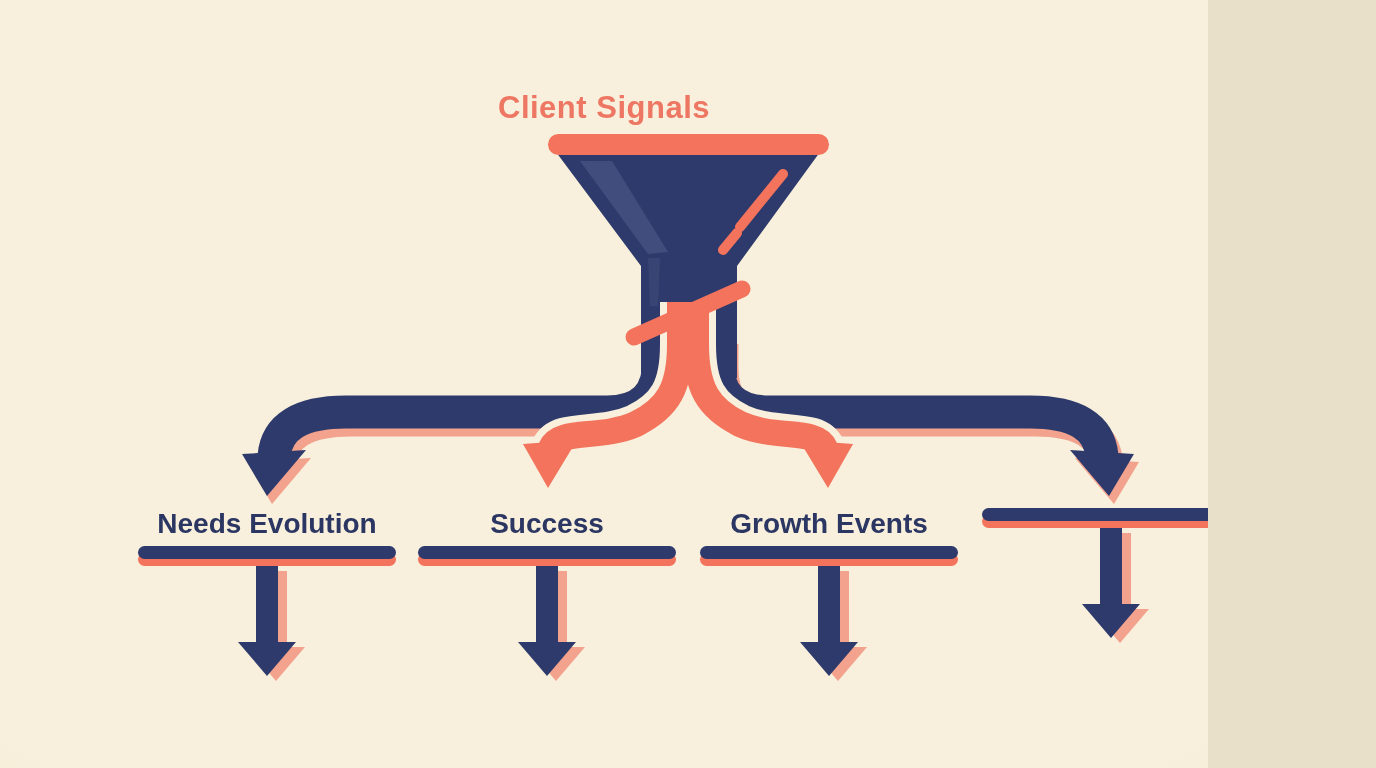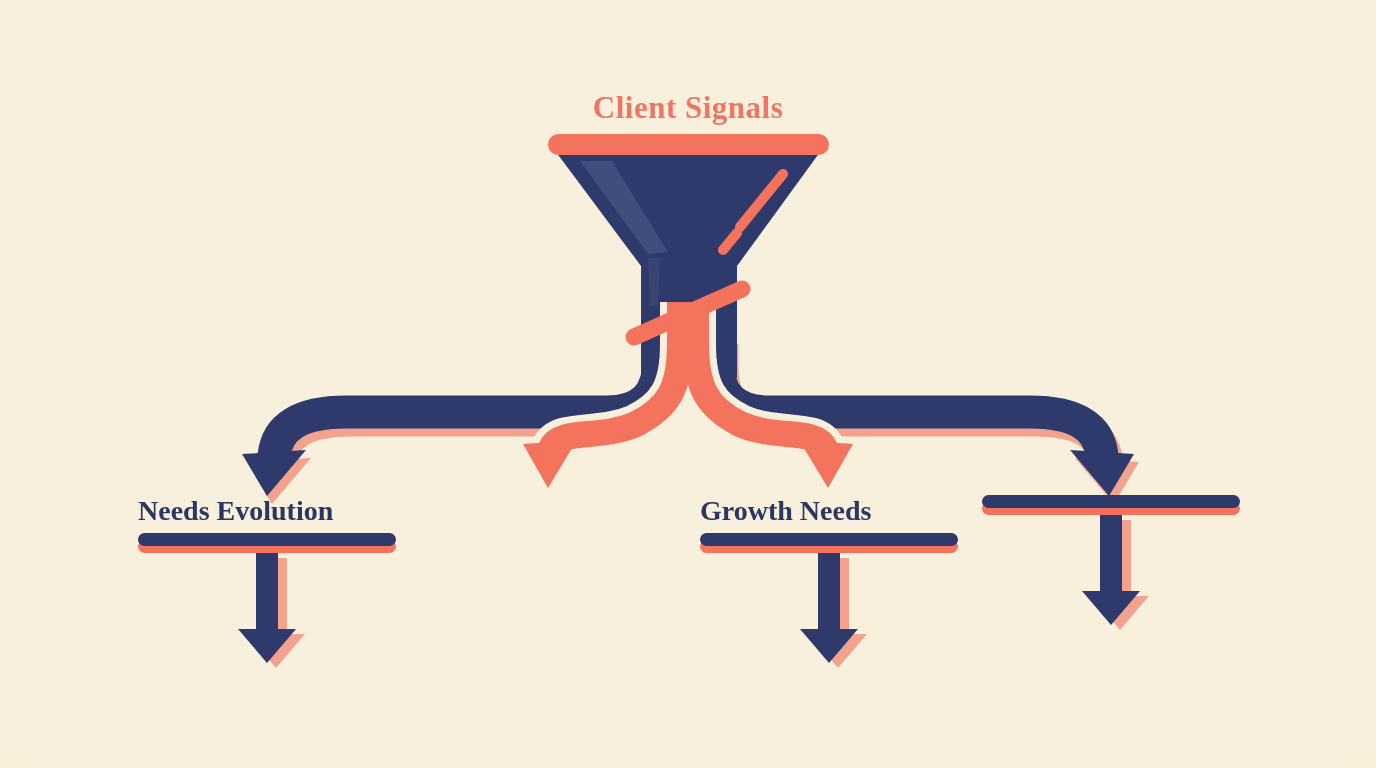--- a/index.html
+++ b/index.html
@@ -2,24 +2,24 @@
 <html style="--background: #F8F0DC; --background-edge: #EFE6CD; --navy: #2E3A6B; --navy-text: #2B3663; --coral: #F3735C; --coral-title: #EE7763; --coral-shadow: #F2A28D; --funnel-highlight: #414D7C;"><head>
 <meta charset="utf-8">
 <style>
   html, body {
     margin: 0;
     padding: 0;
     background: #e8e0c9;
   }
   .canvas {
     position: relative;
-    width: 1376px;
+    width: 1208px;
     height: 768px;
     overflow: hidden;
-    font-family: Liberation Serif, serif;
+    font-family: Liberation Sans, sans-serif;
     background: radial-gradient(115% 115% at 50% 42%,
                 var(--background) 0%,
                 var(--background) 62%,
                 var(--background-edge) 100%);
   }
   .title {
     position: absolute;
     top: 90px;
     left: 0;
     right: 0;
@@ -45,23 +45,23 @@
   .funnel-hl   { fill: var(--funnel-highlight); }
   .funnel-dash { stroke: var(--coral); stroke-width: 10; stroke-linecap: round; fill: none; }
   .top-bar     { fill: var(--coral); }
   .ribbon-halo { stroke: var(--background); stroke-width: 40; fill: none; }
   .ribbon      { stroke: var(--coral); stroke-width: 26; fill: none; }
   .head-coral  { fill: var(--coral); }
   .crossbar    { stroke: var(--coral); stroke-width: 17; stroke-linecap: round; fill: none; }
 
   .column {
     position: absolute;
-    top: 493px;
+    top: 506px;
     width: 258px;
-    text-align: left;
+    text-align: center;
   }
   .col-label {
     height: 38px;
     line-height: 36px;
     font-size: 28px;
     font-weight: 700;
     white-space: nowrap;
     color: var(--navy-text);
   }
   .col-bar {
@@ -145,23 +145,40 @@
         <rect x="118" y="0" width="22" height="80" fill="var(--coral-shadow)"></rect>
         <polygon points="100,76 158,76 129,110" fill="var(--coral-shadow)"></polygon>
       </g>
       <g>
         <rect x="118" y="0" width="22" height="80" fill="var(--navy)"></rect>
         <polygon points="100,76 158,76 129,110" fill="var(--navy)"></polygon>
       </g>
     </svg>
   </div>
 
+  <div class="column" style="left:418px">
+    <div class="col-label">Success</div>
+    <div class="col-bar">
+      <span class="bar-coral"></span>
+      <span class="bar-navy"></span>
+    </div>
+    <svg class="col-arrow" viewBox="0 0 258 115" aria-hidden="true">
+      <g transform="translate(9,5)">
+        <rect x="118" y="0" width="22" height="80" fill="var(--coral-shadow)"></rect>
+        <polygon points="100,76 158,76 129,110" fill="var(--coral-shadow)"></polygon>
+      </g>
+      <g>
+        <rect x="118" y="0" width="22" height="80" fill="var(--navy)"></rect>
+        <polygon points="100,76 158,76 129,110" fill="var(--navy)"></polygon>
+      </g>
+    </svg>
+  </div>
 
   <div class="column" style="left:700px">
-    <div class="col-label">Growth Needs</div>
+    <div class="col-label">Growth Events</div>
     <div class="col-bar">
       <span class="bar-coral"></span>
       <span class="bar-navy"></span>
     </div>
     <svg class="col-arrow" viewBox="0 0 258 115" aria-hidden="true">
       <g transform="translate(9,5)">
         <rect x="118" y="0" width="22" height="80" fill="var(--coral-shadow)"></rect>
         <polygon points="100,76 158,76 129,110" fill="var(--coral-shadow)"></polygon>
       </g>
       <g>

